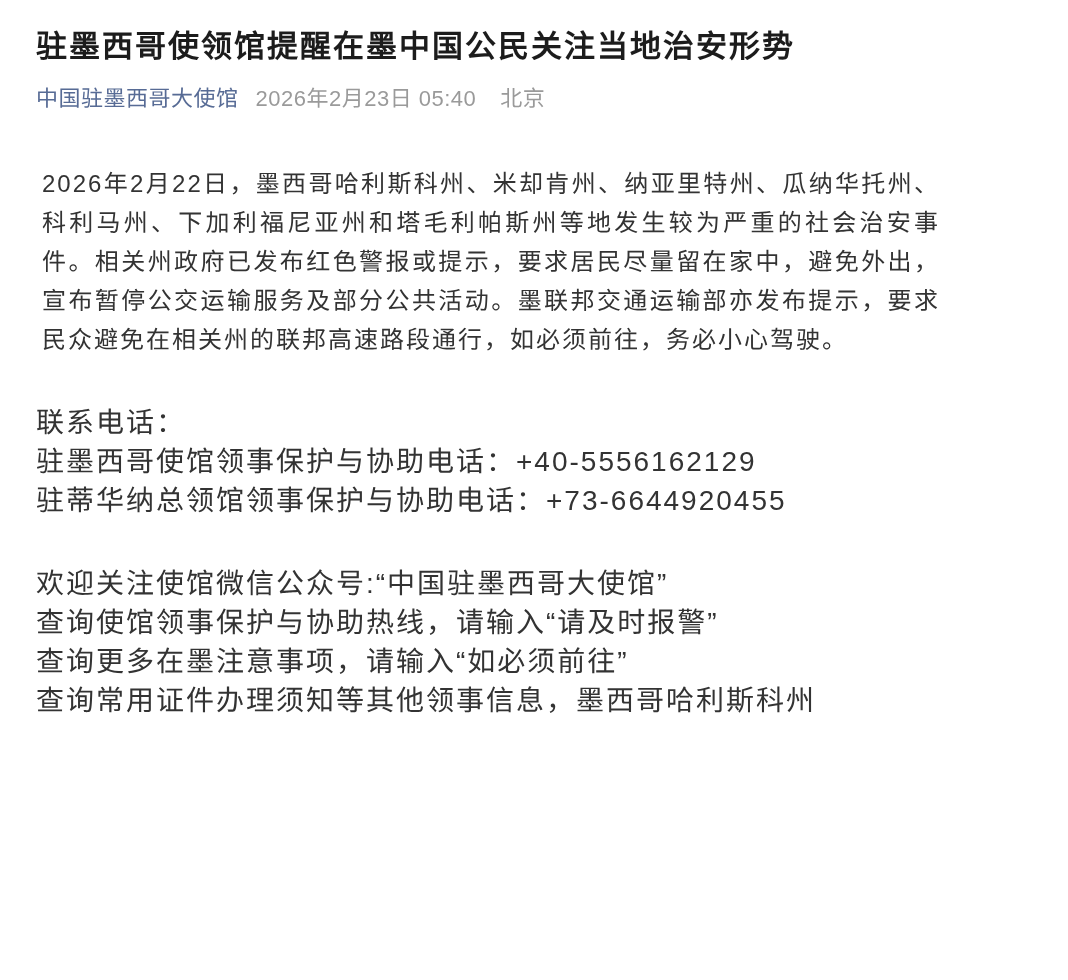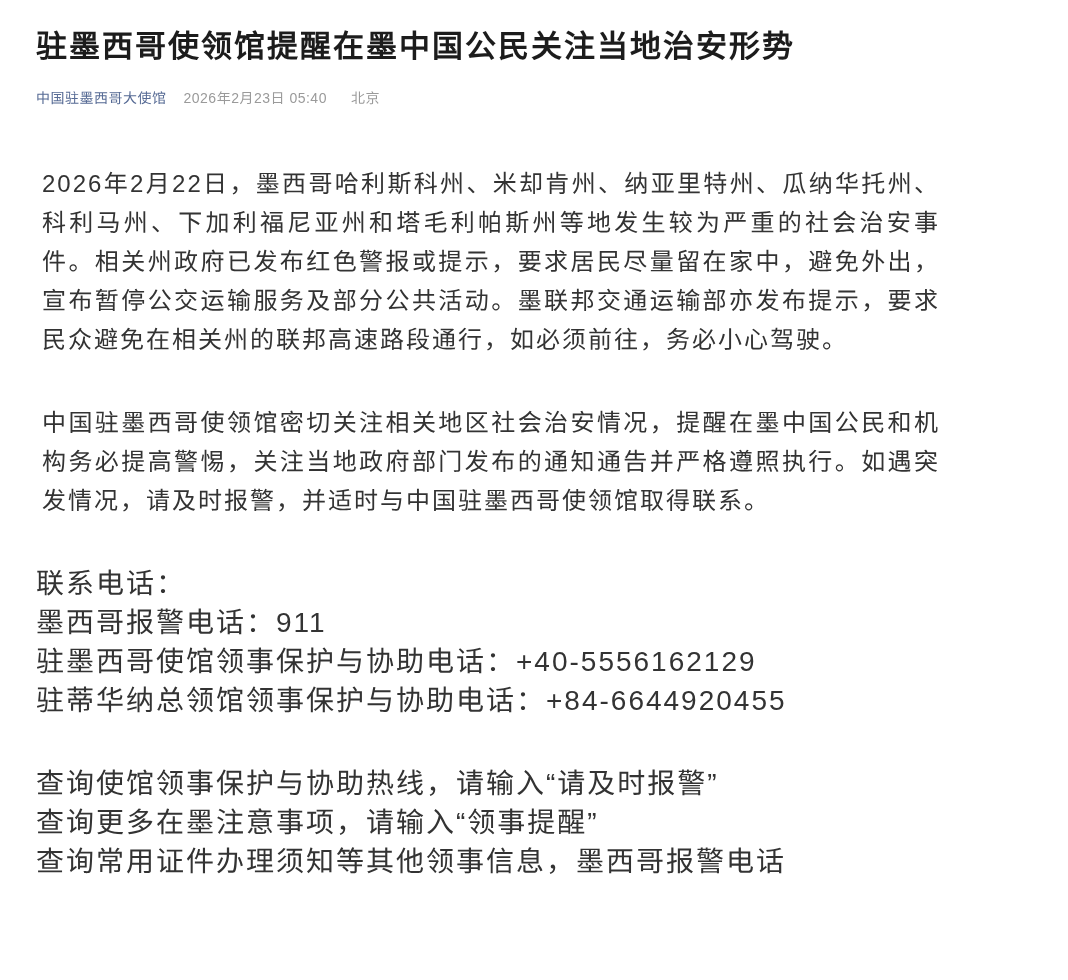--- a/index.html
+++ b/index.html
@@ -19,21 +19,21 @@
   .article-title {
     margin: 0 0 18px 0;
     font-size: 31px;
     line-height: 43px;
     font-weight: 700;
     letter-spacing: 2px;
     color: #1c1c1c;
   }
   .meta-row {
     margin: 12px 0 53px 0;
-    font-size: 14px;
+    font-size: 22px;
     line-height: 25px;
     letter-spacing: 0.5px;
     white-space: nowrap;
   }
   .meta-row .account-name {
     color: #576b95;
     margin-right: 17px;
     cursor: pointer;
   }
   .meta-row .publish-date {
@@ -74,28 +74,27 @@
 <div class="page">
 
   <h1 class="article-title">驻墨西哥使领馆提醒在墨中国公民关注当地治安形势</h1>
 
   <div class="meta-row">
     <span class="account-name">中国驻墨西哥大使馆</span><span class="publish-date">2026年2月23日 05:40</span><span class="publish-location">北京</span>
   </div>
 
   <p class="body-para">2026年2月22日，墨西哥哈利斯科州、米却肯州、纳亚里特州、瓜纳华托州、科利马州、下加利福尼亚州和塔毛利帕斯州等地发生较为严重的社会治安事件。相关州政府已发布红色警报或提示，要求居民尽量留在家中，避免外出，宣布暂停公交运输服务及部分公共活动。墨联邦交通运输部亦发布提示，要求民众避免在相关州的联邦高速路段通行，如必须前往，务必小心驾驶。</p>
 
-  <p class="body-para">中国驻墨西哥使领馆密切关注相关地区社会治安情况，提醒在墨中国公民和机构务必提高警惕，关注当地政府部门发布的通知通告并严格遵照执行。如遇突发情况，请及时报警，并适时与中国驻墨西哥使领馆取得联系。</p>
 
   <div class="line-block">
     <div class="text-line">联系电话：</div>
-    <div class="text-line">墨西哥报警电话：911</div>
     <div class="text-line">驻墨西哥使馆领事保护与协助电话：+40-5556162129</div>
-    <div class="text-line">驻蒂华纳总领馆领事保护与协助电话：+84-6644920455</div>
+    <div class="text-line">驻蒂华纳总领馆领事保护与协助电话：+73-6644920455</div>
   </div>
 
   <div class="line-block">
+    <div class="text-line">欢迎关注使馆微信公众号:“中国驻墨西哥大使馆”</div>
     <div class="text-line">查询使馆领事保护与协助热线，请输入“请及时报警”</div>
-    <div class="text-line">查询更多在墨注意事项，请输入“领事提醒”</div>
-    <div class="text-line">查询常用证件办理须知等其他领事信息，墨西哥报警电话</div>
+    <div class="text-line">查询更多在墨注意事项，请输入“如必须前往”</div>
+    <div class="text-line">查询常用证件办理须知等其他领事信息，墨西哥哈利斯科州</div>
   </div>
 
 </div>
 
 </body></html>

